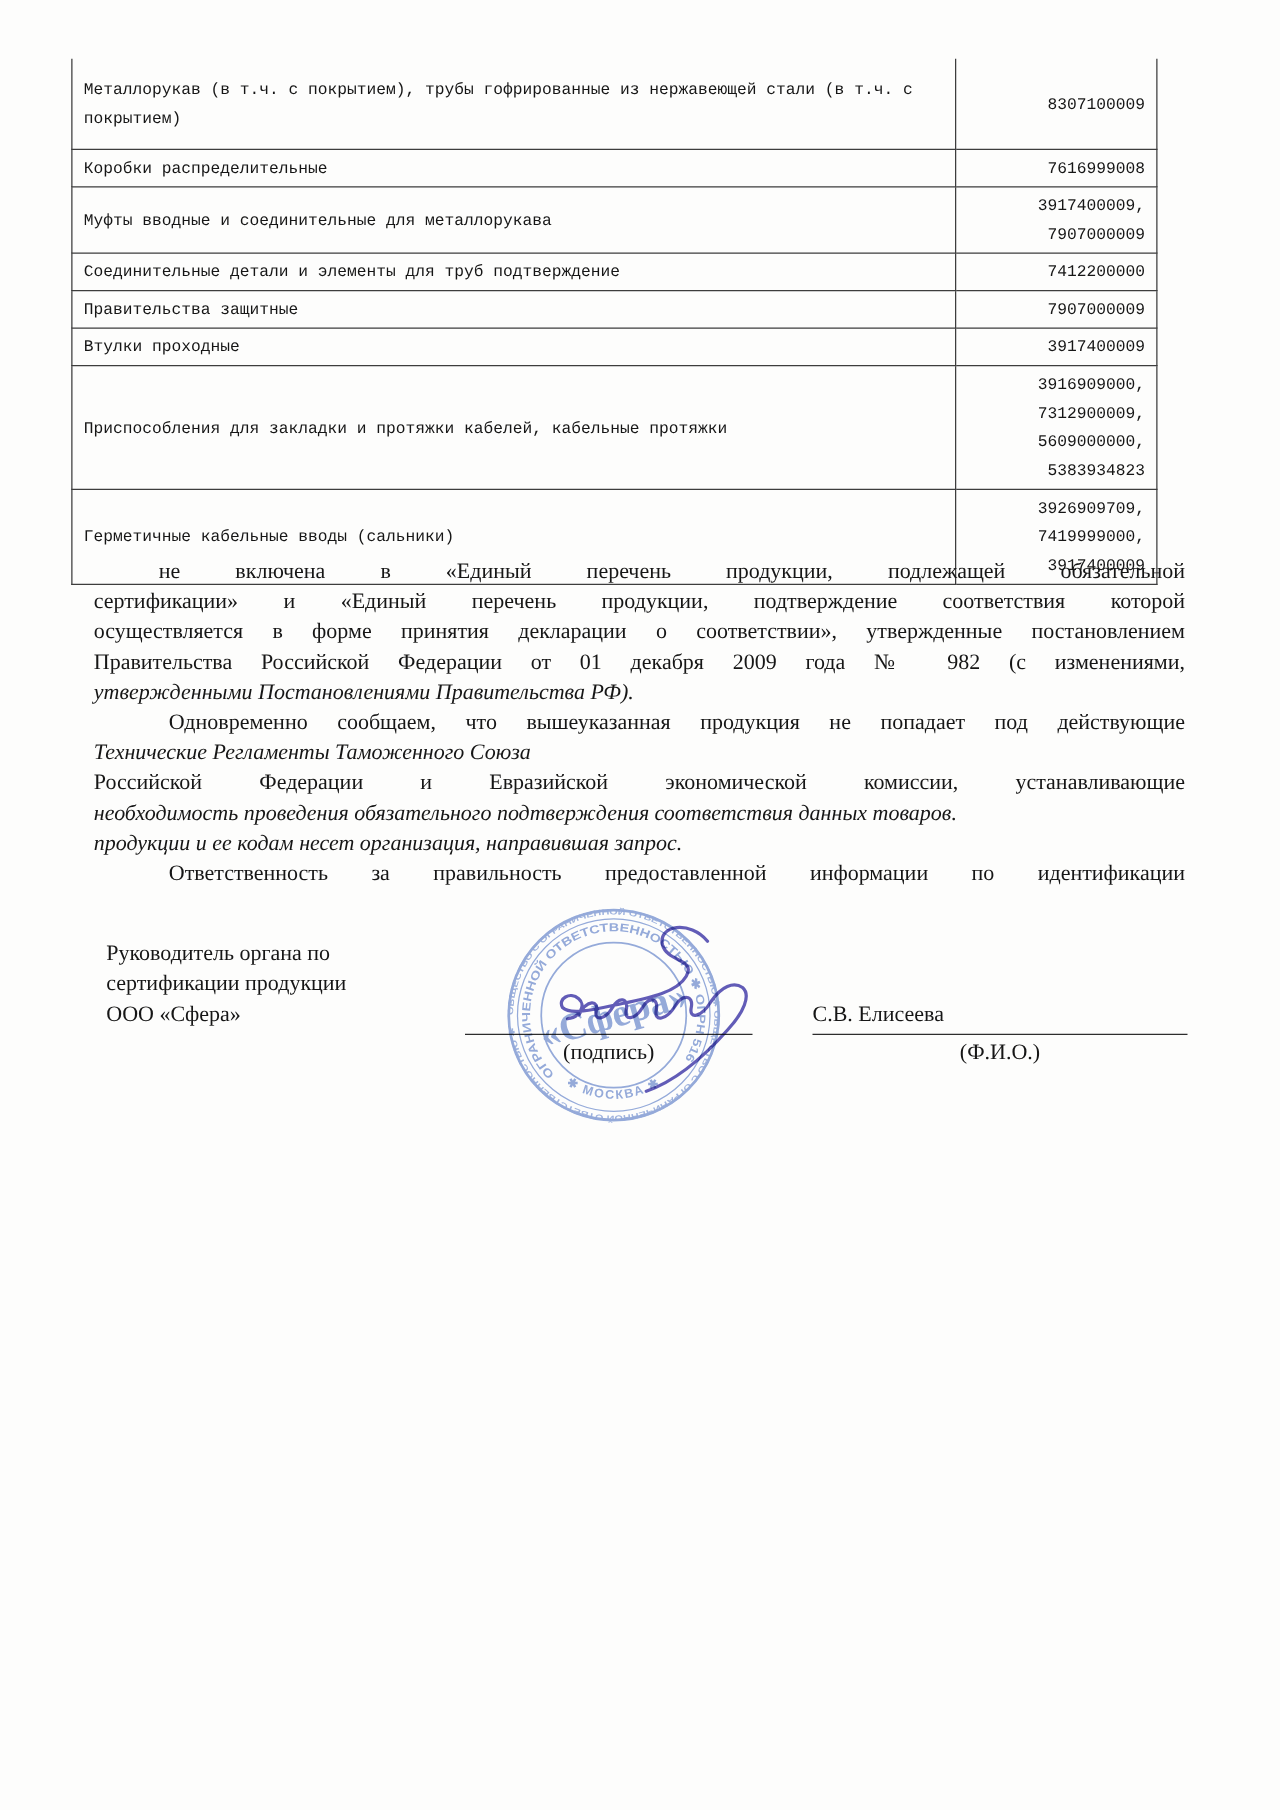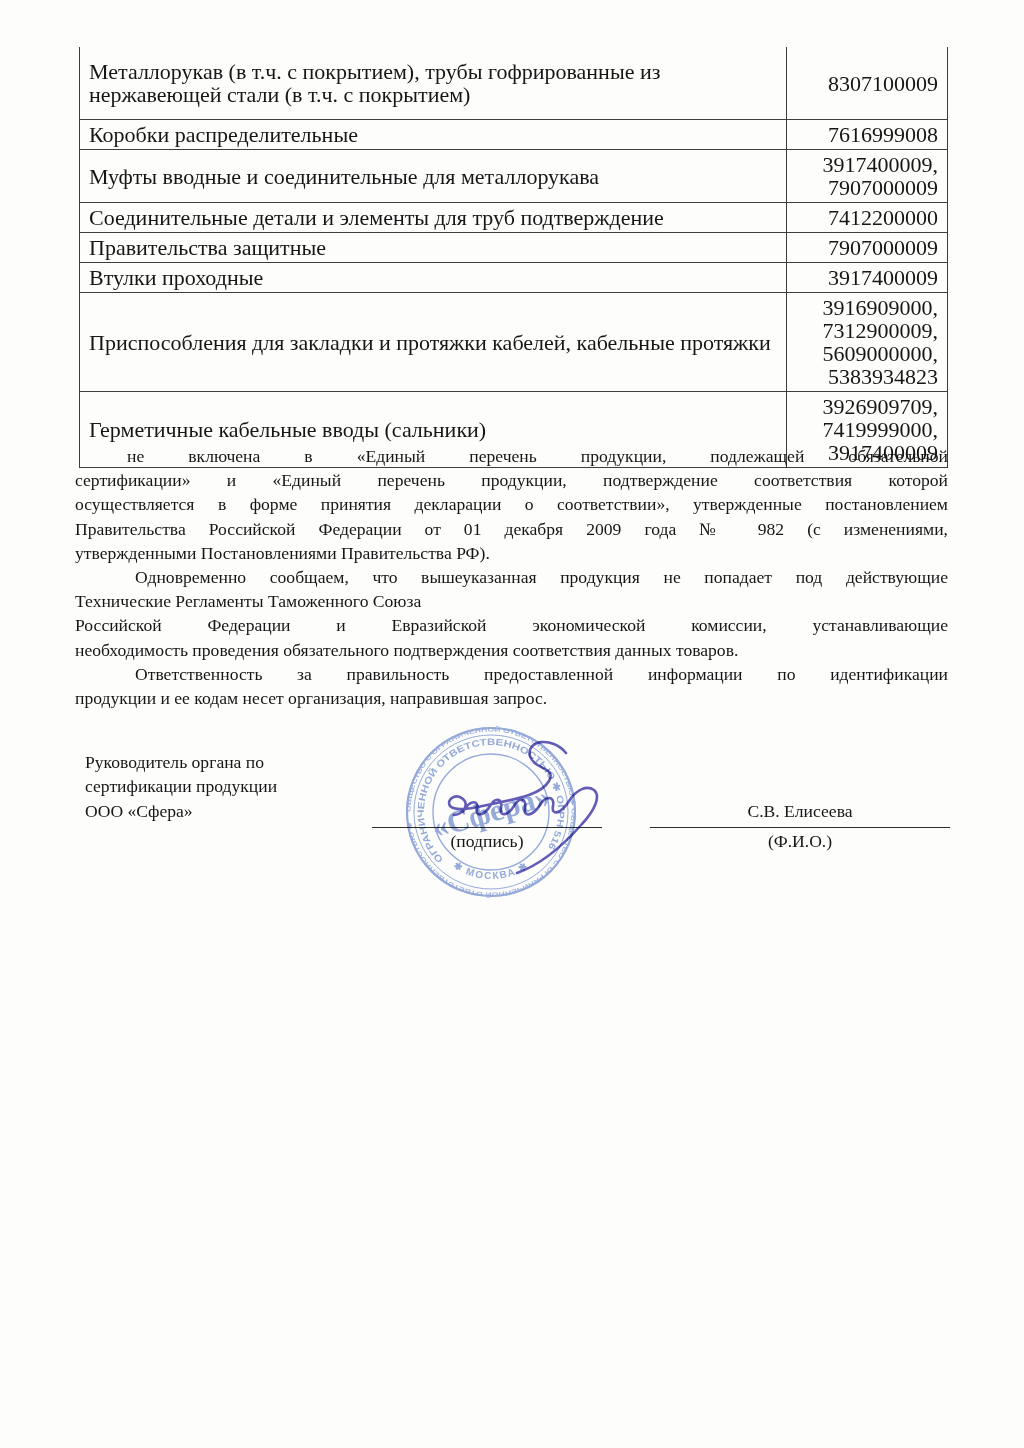--- a/index.html
+++ b/index.html
@@ -3,44 +3,44 @@
 <meta charset="utf-8">
 <style>
   html,body{margin:0;padding:0;background:#e8e8e8;}
   .page{
     position:relative;width:1024px;height:1448px;background:#fdfdfc;
     overflow:hidden;font-family:"Liberation Serif",serif;color:#161616;
     margin:0 auto;
   }
   
   .doc-table{
-    position:absolute;left:79px;top:47px;width:868px;
-    border-collapse:collapse;table-layout:fixed;font-size:22px;
+    position:absolute;left:57px;top:47px;width:868px;
+    border-collapse:collapse;table-layout:fixed;font-size:13px;font-family:Liberation Mono, monospace;
   }
   .doc-table td{
     border:1.6px solid #3d3d3d;vertical-align:middle;
     padding:3px 9px;line-height:23px;
   }
   .doc-table tr:first-child td{border-top:none;height:66px;}
   .doc-table td.code{white-space:pre-line;text-align:right;}
   .doc-table col.c-prod{width:707px;}
   .doc-table col.c-code{width:161px;}
   
   .bodytext{position:absolute;left:75px;top:444px;width:873px;font-size:17.6px;}
   .pline{line-height:24.2px;min-height:24.2px;text-align:justify;text-align-last:justify;}
-  .pline.last{text-align-last:left;}
+  .pline.last{text-align-last:left;font-style:italic;}
   
   .sig-left{position:absolute;left:85px;top:750px;font-size:17.6px;line-height:24.3px;}
   .sig-line{position:absolute;border-top:1.6px solid #2d2d2d;height:0;}
   .line-sign{left:372px;top:827px;width:230px;}
   .line-name{left:650px;top:827px;width:300px;}
   .sig-caption{position:absolute;text-align:center;font-size:17.6px;}
   .cap-sign{left:372px;top:831px;width:230px;}
   .cap-name{left:650px;top:831px;width:300px;}
-  .sig-name{position:absolute;left:650px;top:801px;width:300px;text-align:center;font-size:17.6px;}
+  .sig-name{position:absolute;left:650px;top:801px;width:300px;text-align:left;font-size:17.6px;}
   
   .stamp-svg{
     position:absolute;left:404px;top:725px;width:174px;height:174px;
     opacity:.8;mix-blend-mode:multiply;pointer-events:none;
   }
   .ink-svg{
     position:absolute;left:0;top:0;width:1024px;height:1448px;
     mix-blend-mode:multiply;pointer-events:none;
   }
   .stamp-ring-text{font-family:"Liberation Sans",sans-serif;font-weight:bold;}
@@ -101,22 +101,22 @@
   <div class="bodytext">
       <div class="pline" style="padding-left: 52px;">не включена в «Единый перечень продукции, подлежащей обязательной</div>
       <div class="pline">сертификации» и «Единый перечень продукции, подтверждение соответствия которой</div>
       <div class="pline">осуществляется в форме принятия декларации о соответствии», утвержденные постановлением</div>
       <div class="pline">Правительства Российской Федерации от 01 декабря 2009 года № 982 (с изменениями,</div>
       <div class="pline last">утвержденными Постановлениями Правительства РФ).</div>
       <div class="pline" style="padding-left: 60px;">Одновременно сообщаем, что вышеуказанная продукция не попадает под действующие</div>
       <div class="pline last">Технические Регламенты Таможенного Союза</div>
       <div class="pline">Российской Федерации и Евразийской экономической комиссии, устанавливающие</div>
       <div class="pline last">необходимость проведения обязательного подтверждения соответствия данных товаров.</div>
+      <div class="pline last">продукции и ее кодам несет организация, направившая запрос.</div>
       <div class="pline" style="padding-left: 60px;">Ответственность за правильность предоставленной информации по идентификации</div>
-      <div class="pline last">продукции и ее кодам несет организация, направившая запрос.</div>
     </div>
 
   <div class="sig-left">
       <div>Руководитель органа по</div>
       <div>сертификации продукции</div>
       <div>ООО «Сфера»</div>
     </div>
 
   <div class="sig-line line-sign"></div>
   <div class="sig-caption cap-sign">(подпись)</div>

